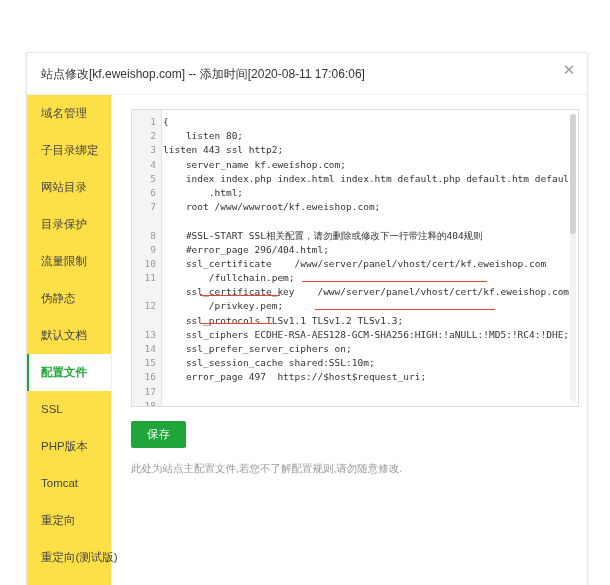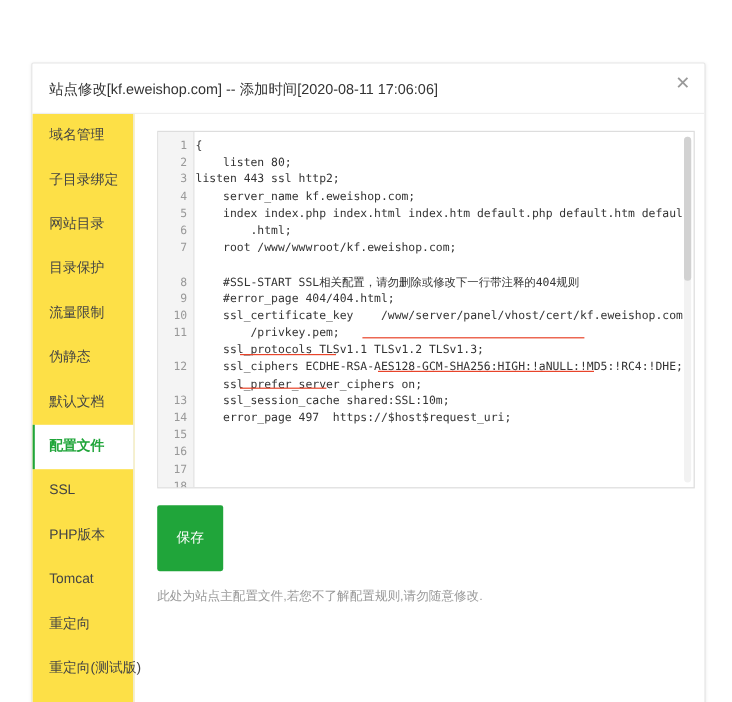--- a/index.html
+++ b/index.html
@@ -171,21 +171,21 @@
     position: absolute;
     border-bottom: 1.5px solid #e8442a;
     height: 0;
   }
   .save-btn {
     margin-top: 14px;
     display: inline-block;
     background: #20a53a;
     color: #ffffff;
     font-size: 11.5px;
-    padding: 20px 16px;
+    padding: 6px 16px;
     border: none;
     border-radius: 2px;
     cursor: pointer;
   }
   .foot-note {
     margin-top: 14px;
     font-size: 10.5px;
     color: #999999;
     white-space: nowrap;
   }
@@ -248,21 +248,23 @@
         <div class="code">
           <div class="ln">{</div>
           <div class="ln">    listen 80;</div>
           <div class="ln">listen 443 ssl http2;</div>
           <div class="ln">    server_name kf.eweishop.com;</div>
           <div class="ln wrap2">    index index.php index.html index.htm default.php default.htm default
         .html;</div>
           <div class="ln">    root /www/wwwroot/kf.eweishop.com;</div>
           <div class="ln"></div>
           <div class="ln">    #SSL-START SSL相关配置，请勿删除或修改下一行带注释的404规则</div>
-          <div class="ln">    #error_page 404/404.html;</div>
+          <div class="ln">    #error_page 296/404.html;</div>
+          <div class="ln wrap2">    ssl_certificate    /www/server/panel/vhost/cert/kf.eweishop.com
+        /fullchain.pem;</div>
           <div class="ln wrap2">    ssl_certificate_key    /www/server/panel/vhost/cert/kf.eweishop.com
         /privkey.pem;</div>
           <div class="ln">    ssl_protocols TLSv1.1 TLSv1.2 TLSv1.3;</div>
           <div class="ln">    ssl_ciphers ECDHE-RSA-AES128-GCM-SHA256:HIGH:!aNULL:!MD5:!RC4:!DHE;</div>
           <div class="ln">    ssl_prefer_server_ciphers on;</div>
           <div class="ln">    ssl_session_cache shared:SSL:10m;</div>
           <div class="ln">    error_page 497  https://$host$request_uri;</div>
 
         </div>
 

